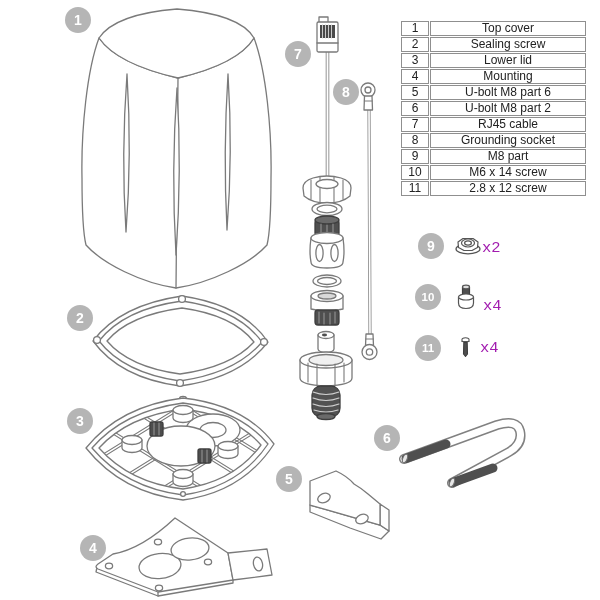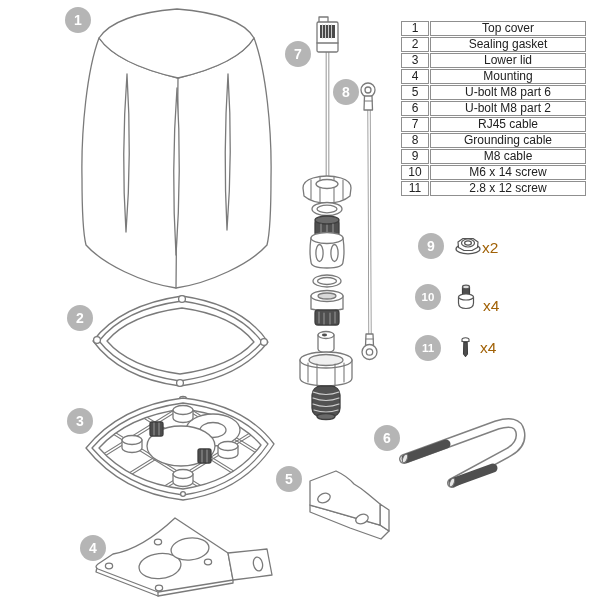--- a/index.html
+++ b/index.html
@@ -7,22 +7,22 @@
        font-family:"Liberation Sans",sans-serif;}
   #stage{position:absolute;inset:0;width:600px;height:600px;}
   svg.lineart{position:absolute;left:0;top:0;}
 
   .badge{position:absolute;width:26px;height:26px;border-radius:50%;
          background:#b5b5b5;color:#fff;display:flex;align-items:center;
          justify-content:center;font-size:14px;font-weight:600;
          font-family:"Liberation Sans",sans-serif;user-select:none;}
   .badge.sm{font-size:11.5px;}
 
-  .count-label{position:absolute;font-size:15.5px;font-weight:500;color:#a16207;
-               font-family:Liberation Sans, sans-serif;}
+  .count-label{position:absolute;font-size:15.5px;font-weight:500;color:#a21caf;
+               font-family:Liberation Mono, monospace;}
 
   table.parts{position:absolute;left:400px;top:20px;border-collapse:separate;
               border-spacing:1px;font-size:12px;color:#222;
               font-family:"Liberation Sans",sans-serif;}
   table.parts td{border:1px solid #8f8f8f;height:13px;line-height:13px;
                  padding:0 3px;text-align:center;white-space:nowrap;}
   table.parts td.num{width:20px;}
   table.parts td.name{width:148px;}
 </style>
 </head>
@@ -223,21 +223,21 @@
   <div class="count-label" style="left:480px;top:339px">x4</div>
 
   <table class="parts">
     <tbody>
       <tr>
           <td class="num">1</td>
           <td class="name">Top cover</td>
         </tr>
       <tr>
           <td class="num">2</td>
-          <td class="name">Sealing gasket</td>
+          <td class="name">Sealing screw</td>
         </tr>
       <tr>
           <td class="num">3</td>
           <td class="name">Lower lid</td>
         </tr>
       <tr>
           <td class="num">4</td>
           <td class="name">Mounting</td>
         </tr>
       <tr>
@@ -247,25 +247,25 @@
       <tr>
           <td class="num">6</td>
           <td class="name">U-bolt M8 part 2</td>
         </tr>
       <tr>
           <td class="num">7</td>
           <td class="name">RJ45 cable</td>
         </tr>
       <tr>
           <td class="num">8</td>
-          <td class="name">Grounding cable</td>
+          <td class="name">Grounding socket</td>
         </tr>
       <tr>
           <td class="num">9</td>
-          <td class="name">M8 cable</td>
+          <td class="name">M8 part</td>
         </tr>
       <tr>
           <td class="num">10</td>
           <td class="name">M6 x 14 screw</td>
         </tr>
       <tr>
           <td class="num">11</td>
           <td class="name">2.8 x 12 screw</td>
         </tr>
     </tbody>

